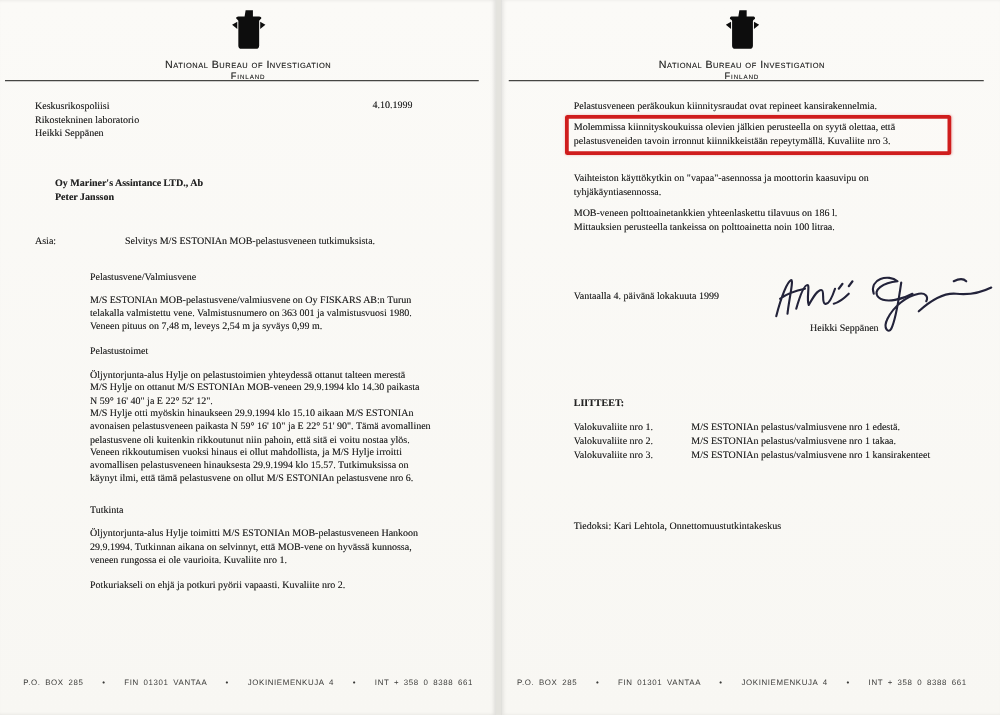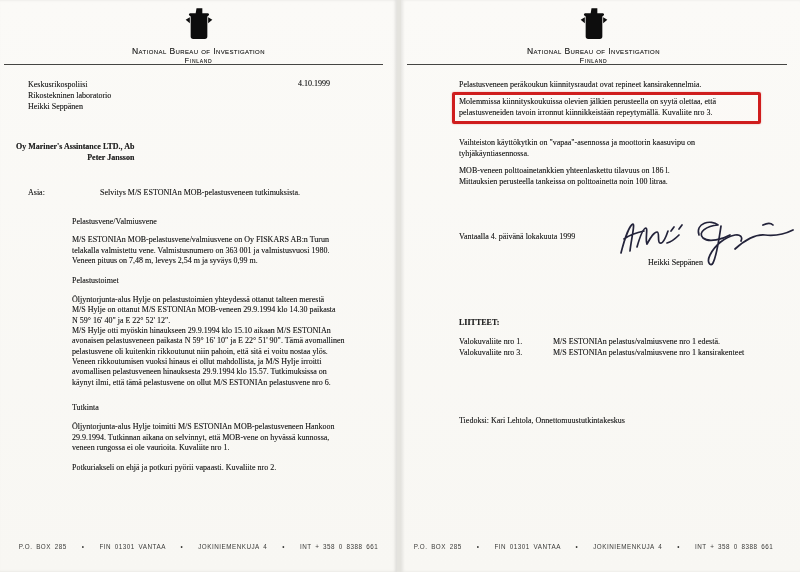--- a/index.html
+++ b/index.html
@@ -49,21 +49,21 @@
     </div>
     <div class="rule"></div>
 
     <div class="blk" style="left:28px;top:79px;">
       <div class="ln" style="line-height:11px">Keskusrikospoliisi</div>
       <div class="ln" style="line-height:11px">Rikostekninen laboratorio</div>
       <div class="ln" style="line-height:11px">Heikki Seppänen</div>
     </div>
     <div class="blk" style="left:298px;top:79px;">4.10.1999</div>
 
-    <div class="blk b" style="left:16px;top:141px;text-align:right;">
+    <div class="blk b" style="left:44px;top:141px;">
       <div class="ln" style="line-height:11px">Oy Mariner's Assintance LTD., Ab</div>
       <div class="ln" style="line-height:11px">Peter Jansson</div>
     </div>
 
     <div class="blk" style="left:28px;top:188px;">Asia:</div>
     <div class="blk" style="left:72px;top:188px;padding-left:28px;">Selvitys M/S ESTONIAn MOB-pelastusveneen tutkimuksista.</div>
 
     <div class="blk" style="left:72px;top:217px;">Pelastusvene/Valmiusvene</div>
     <div class="blk" style="left:72px;top:235px;">
       <div class="ln" style="line-height:10.7px">M/S ESTONIAn MOB-pelastusvene/valmiusvene on Oy FISKARS AB:n Turun</div>
@@ -136,20 +136,23 @@
       </g>
     </svg>
     <div class="blk" style="left:247px;top:258px;">Heikki Seppänen</div>
 
     <div class="blk b" style="left:58px;top:318px;">LIITTEET:</div>
     <div class="blk" style="left:58px;top:337px;">
       <div class="ln" style="line-height:10.8px">
         <span class="att-label">Valokuvaliite nro 1.</span><span>M/S ESTONIAn pelastus/valmiusvene nro 1 edestä.</span>
       </div>
       <div class="ln" style="line-height:10.8px">
+        <span class="att-label">Valokuvaliite nro 2.</span><span>M/S ESTONIAn pelastus/valmiusvene nro 1 takaa.</span>
+      </div>
+      <div class="ln" style="line-height:10.8px">
         <span class="att-label">Valokuvaliite nro 3.</span><span>M/S ESTONIAn pelastus/valmiusvene nro 1 kansirakenteet</span>
       </div>
     </div>
 
     <div class="blk" style="left:58px;top:416px;">Tiedoksi: Kari Lehtola, Onnettomuustutkintakeskus</div>
 
     <div class="footer">P.O. BOX 285    •    FIN 01301 VANTAA    •    JOKINIEMENKUJA 4    •    INT + 358 0 8388 661</div>
   </section>
 
 </div>

